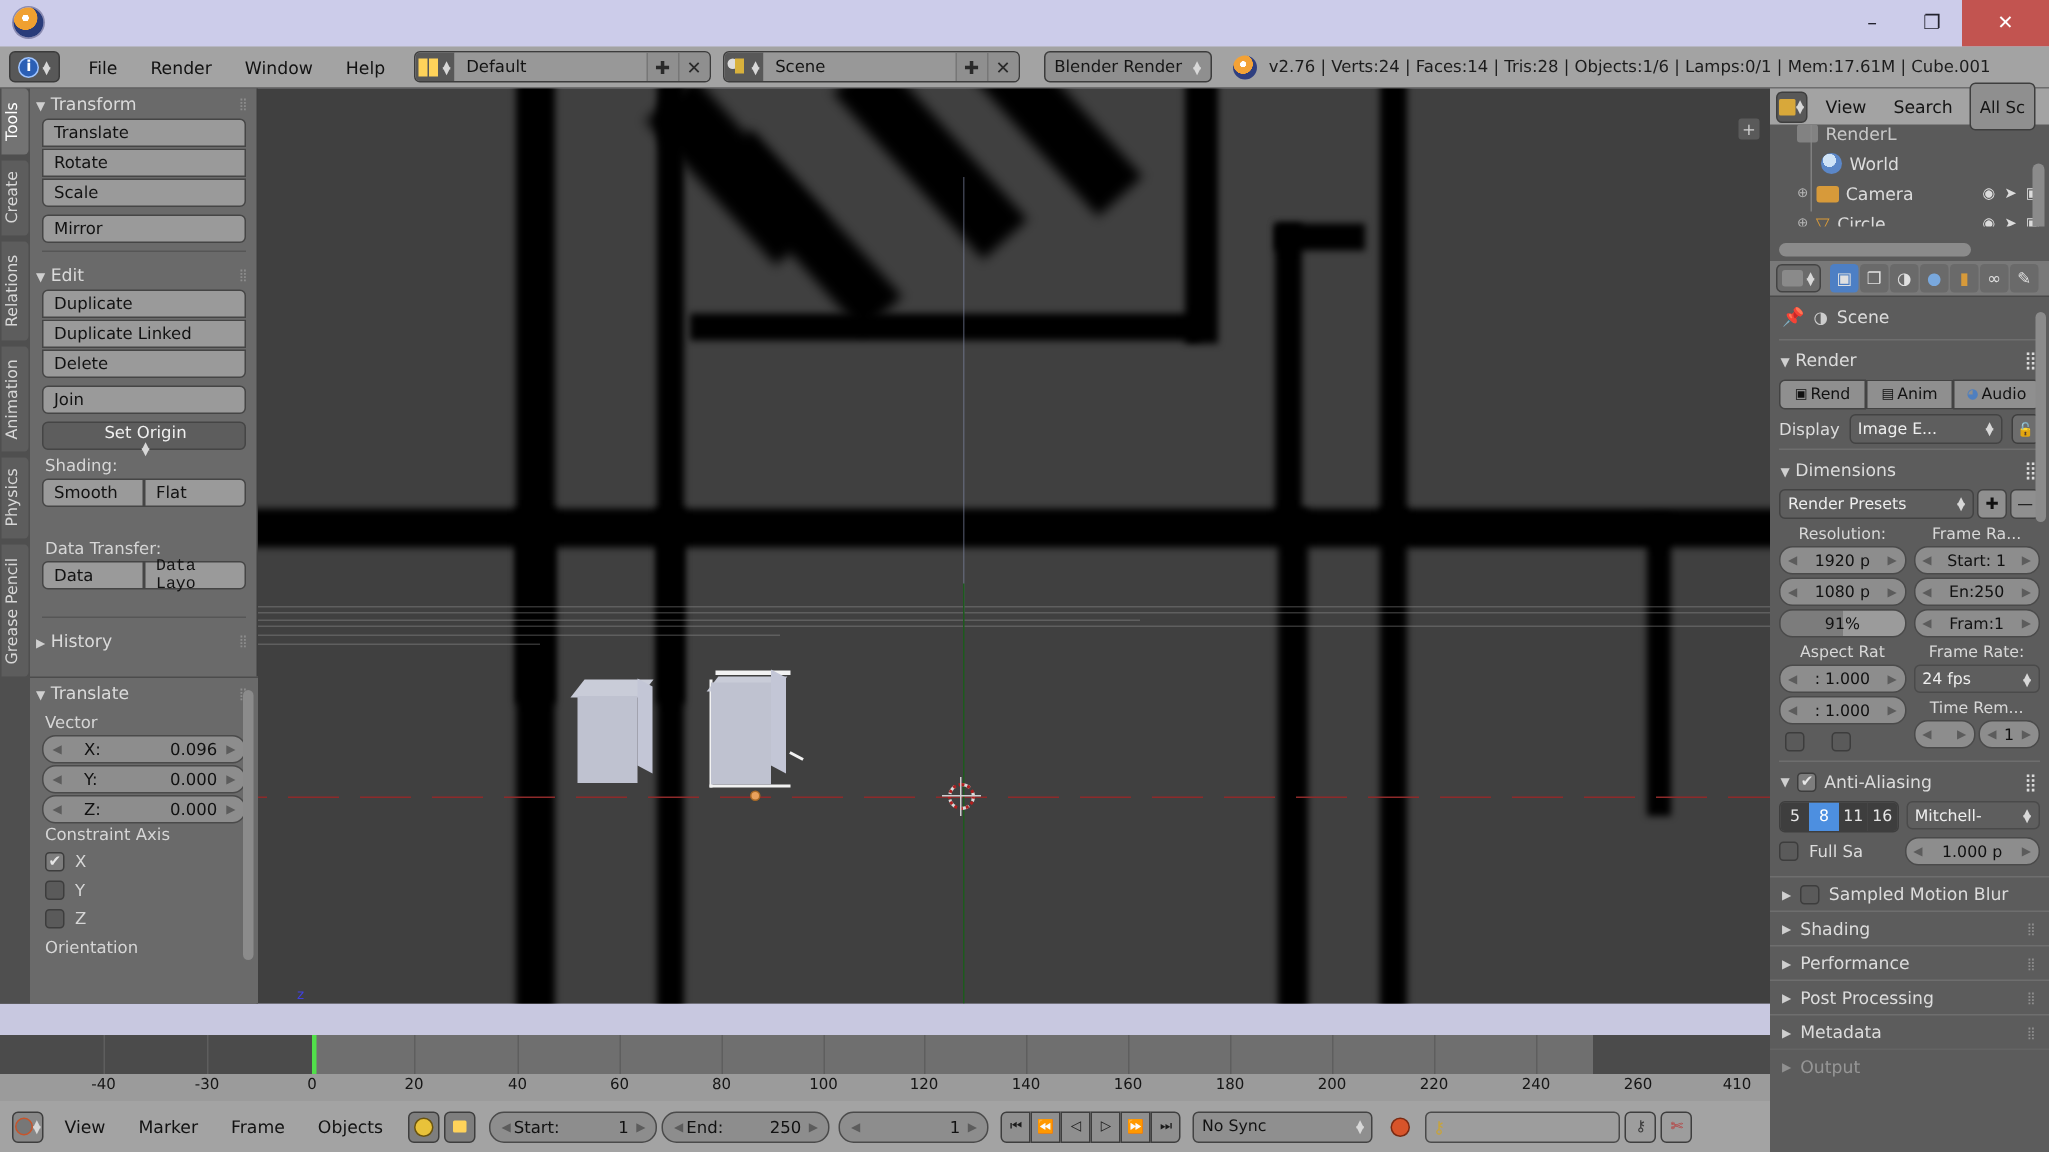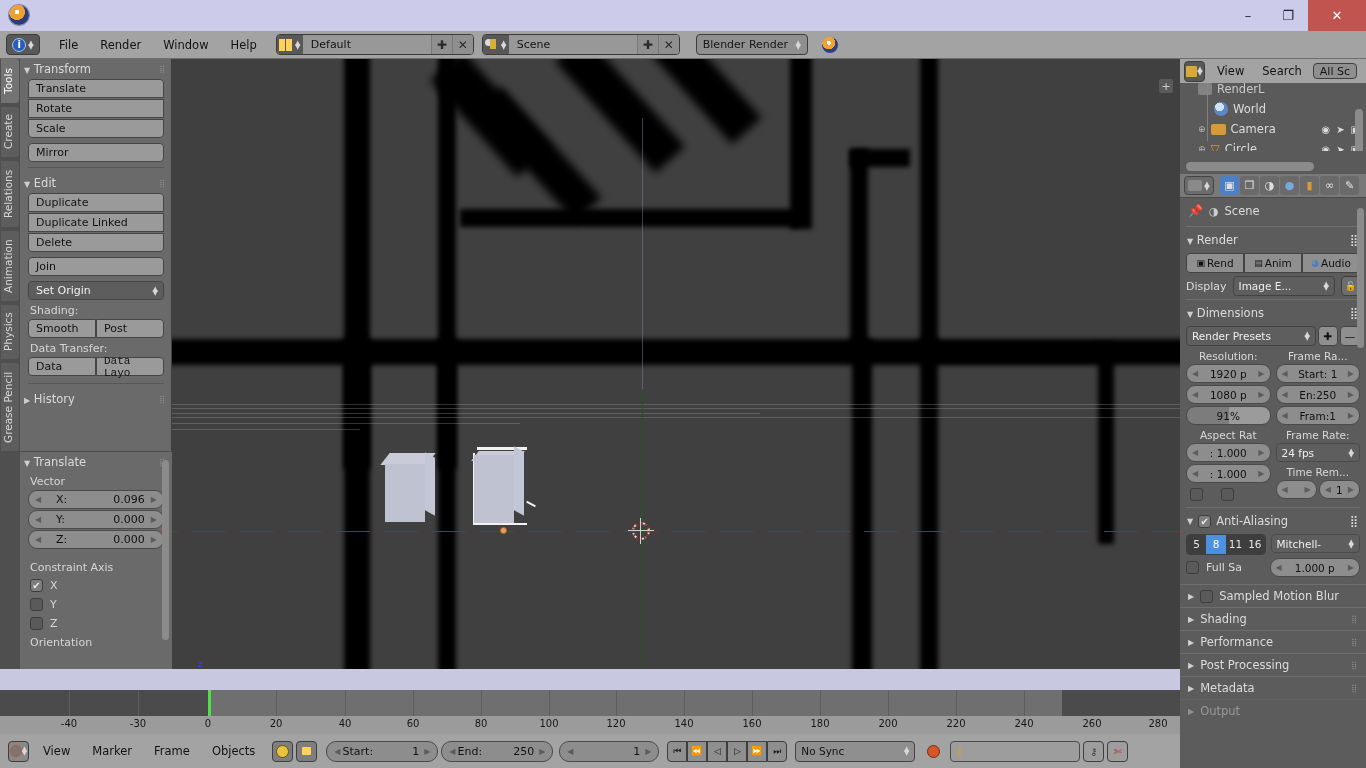--- a/index.html
+++ b/index.html
@@ -138,22 +138,22 @@
     padding:3px 6px 3px 4px; color:#dadada; font-size:11.5px; }
   .ptitle .gripdots{ font-size:8px; color:#8e8e8e; letter-spacing:1px;}
   .btn{
     margin:0 8px 1px 8px; height:19px; background:#9a9a9a; color:#121212;
     border:1px solid #454545; display:flex; align-items:center; padding-left:7px;
     font-size:11px;
   }
   .btn.r-top{ border-radius:4px 4px 0 0;}
   .btn.r-bot{ border-radius:0 0 4px 4px;}
   .btn.r-all{ border-radius:4px; }
-  .btn.dark{ background:#5d5d5d; color:#f0f0f0; justify-content:space-between; padding-right:5px;}
-  .btnrow{ display:flex; margin:0 8px 1px 8px; }
+  .btn.dark{ background:#5d5d5d; color:#f0f0f0; justify-content:space-between; padding-right:5px;flex-direction:column;}
+  .btnrow{ display:flex; margin:0 8px 18px 8px; }
   .btnrow .btn{ margin:0; flex:1; }
   .lbl{ color:#d6d6d6; font-size:11px; padding:3px 0 2px 10px;}
   .sep{ height:1px; background:#565656; margin:5px 8px;}
   .numfield{
     margin:0 8px 1px 8px; height:19px; border-radius:9px; background:#8d8d8d;
     border:1px solid #4a4a4a; display:flex;align-items:center; justify-content:space-between;
     padding:0 6px; color:#111; font-size:11px;
   }
   .arrowl,.arrowr{ color:#5c5c5c; font-size:8px; }
   .chkrow{ display:flex;align-items:center; gap:7px; padding:3px 0 3px 10px; color:#d6d6d6; font-size:11px;}
@@ -195,21 +195,21 @@
      display:flex;align-items:center;justify-content:center; color:#1b1b1b; font-size:9px;}
   .tbtn:first-child{ border-radius:4px 0 0 4px;}
   .tbtn:last-child{ border-radius:0 4px 4px 0;}
   .recdot{ width:13px;height:13px;border-radius:50%;background:#d8542a;border:1px solid #7a2a12;}
 
   
   .rightcol{ position:absolute; left:1180px; top:59px; width:186px; height:709px; background:#5c5c5c;}
   .outliner{ position:absolute; left:0; top:0; width:186px; height:115px; background:#5a5a5a;}
   .oh{ height:24px; background:#a3a3a3; display:flex;align-items:center; padding-left:4px; color:#141414;}
   .oh .m{ padding:0 9px; font-size:11.5px;}
-  .obtn{ height:16px; background:#8f8f8f; border:1px solid #3e3e3e; border-radius:4px;
+  .obtn{ height:32px; background:#8f8f8f; border:1px solid #3e3e3e; border-radius:4px;
      display:flex;align-items:center;padding:0 6px; color:#151515; font-size:11px;}
   .orow{ display:flex; align-items:center; height:20px; color:#dcdcdc; font-size:11.5px; padding-left:6px; gap:5px;}
   .oicons{ margin-left:auto; display:flex; gap:6px; padding-right:6px; align-items:center;}
   .treeline{ position:absolute; background:#808080; }
   .o-hscroll{ position:absolute; left:6px; bottom:3px; height:9px; width:128px; border-radius:5px; background:#8b8b8b;}
   .o-vscroll{ position:absolute; right:3px; top:26px; height:48px; width:8px; border-radius:4px; background:#8b8b8b;}
 
   .props{ position:absolute; left:0; top:115px; width:186px; height:653px; background:#5c5c5c;}
   .ptabs{ height:24px; background:#797979; display:flex; align-items:center; padding-left:4px; gap:1px;
      border-bottom:1px solid #4a4a4a;}
@@ -310,20 +310,21 @@
 
     <div class="engine-sel">
       <span>Blender Render</span>
       <span class="spin">
           <i>▲</i>
           <i>▼</i>
         </span>
     </div>
 
     <div class="blender-ic"></div>
+    <div class="statstxt">v2.76 | Verts:24 | Faces:14 | Tris:28 | Objects:1/6 | Lamps:0/1 | Mem:17.61M | Cube.001</div>
   </div>
 
   <div class="viewport">
     <div class="vp-bg"></div>
 
     <div class="bar" style="left:344px;top:-10px;width:26px;height:420px;"></div>
     <div class="bar" style="left:438px;top:-10px;width:18px;height:420px;"></div>
     <div class="bar" style="left:-10px;top:280px;width:1200px;height:26px;"></div>
     <div class="bar" style="left:344px;top:280px;width:26px;height:400px;"></div>
     <div class="bar" style="left:438px;top:280px;width:18px;height:400px;"></div>
@@ -422,21 +423,21 @@
       <div class="btn r-all dark" style="margin-top:5px;">
         <span>Set Origin</span>
         <span class="spin">
             <i>▲</i>
             <i>▼</i>
           </span>
       </div>
       <div class="lbl">Shading:</div>
       <div class="btnrow">
         <div class="btn r-top" style="border-radius:4px 0 0 4px;justify-content:flex-start;">Smooth</div>
-        <div class="btn" style="border-radius:0 4px 4px 0;justify-content:flex-start;">Post</div>
+        <div class="btn" style="border-radius:0 4px 4px 0;justify-content:flex-start;">Flat</div>
       </div>
       <div class="lbl">Data Transfer:</div>
       <div class="btnrow">
         <div class="btn" style="border-radius:4px 0 0 4px;justify-content:flex-start;">Data</div>
         <div class="btn" style="border-radius:0 4px 4px 0;justify-content:flex-start;font-family:Liberation Mono, monospace;">Data Layo</div>
       </div>
       <div class="sep" style="margin-top:7px;"></div>
       <div class="ptitle">
         <span><span class="tri">▶</span>
           <span>History</span></span>
@@ -464,21 +465,21 @@
         <span style="margin-left:auto;margin-right:6px;">0.000</span>
         <span class="arrowr">▶</span>
       </div>
       <div class="numfield">
         <span class="arrowl">◀</span>
         <span style="position:absolute;left:36px;">Z:</span>
         <span style="margin-left:auto;margin-right:6px;">0.000</span>
         <span class="arrowr">▶</span>
       </div>
 
-      <div class="lbl" style="padding-top:11px;">Constraint Axis</div>
+      <div class="lbl" style="padding-top:0;">Constraint Axis</div>
       <div class="chkrow">
         <span class="chk on">✔</span>
         <span>X</span>
       </div>
       <div class="chkrow">
         <span class="chk"></span>
         <span>Y</span>
       </div>
       <div class="chkrow">
         <span class="chk"></span>
@@ -522,21 +523,21 @@
       <span class="tl-num" style="left:481px;">80</span>
       <span class="tl-num" style="left:549px;">100</span>
       <span class="tl-num" style="left:616px;">120</span>
       <span class="tl-num" style="left:684px;">140</span>
       <span class="tl-num" style="left:752px;">160</span>
       <span class="tl-num" style="left:820px;">180</span>
       <span class="tl-num" style="left:888px;">200</span>
       <span class="tl-num" style="left:956px;">220</span>
       <span class="tl-num" style="left:1024px;">240</span>
       <span class="tl-num" style="left:1092px;">260</span>
-      <span class="tl-num" style="left:1158px;">280</span>
+      <span class="tl-num" style="left:1158px;">410</span>
     </div>
 
     <div class="tl-hdr">
       <div class="tl-ic">
         <span style="width:12px;height:12px;border-radius:50%;background:#777;border:1px solid #c8542a;display:block;"></span>
         <span class="spin">
             <i>▲</i>
             <i>▼</i>
           </span>
       </div>

